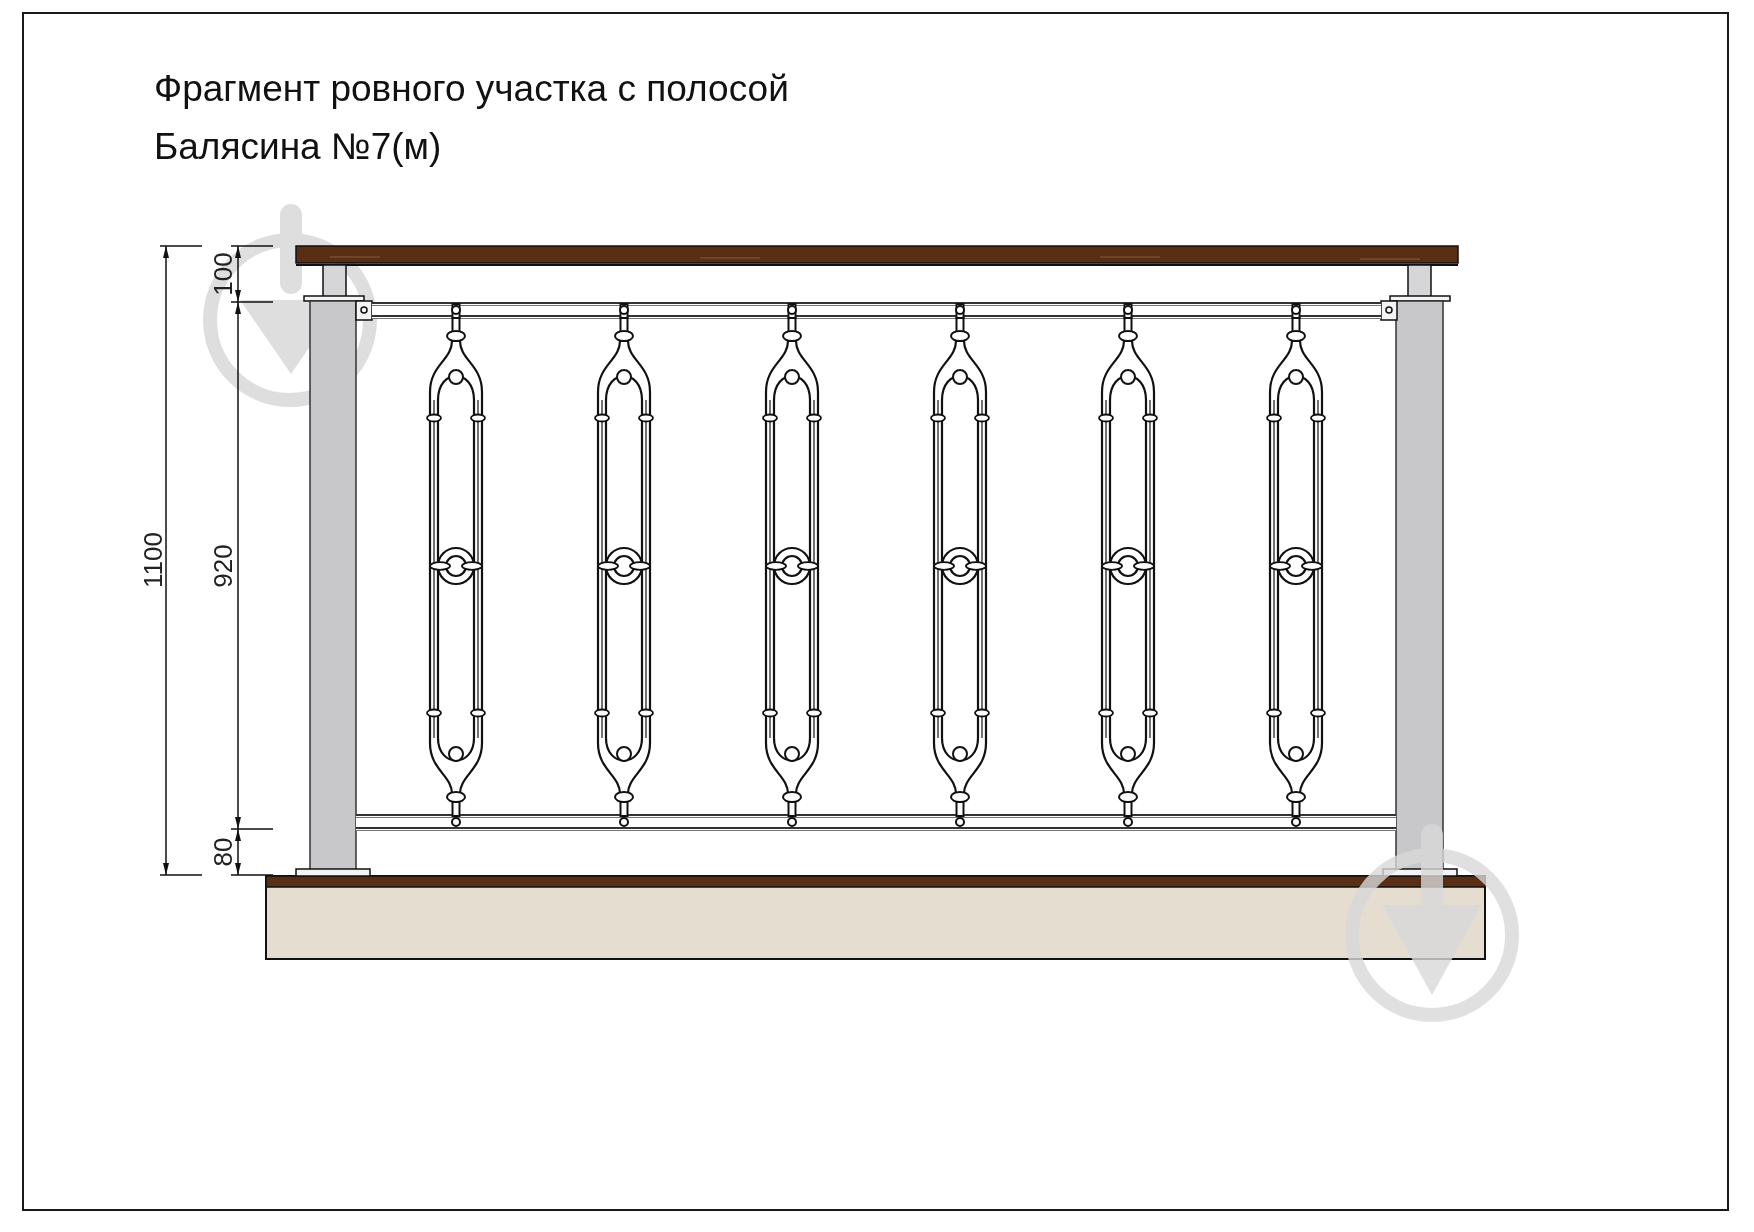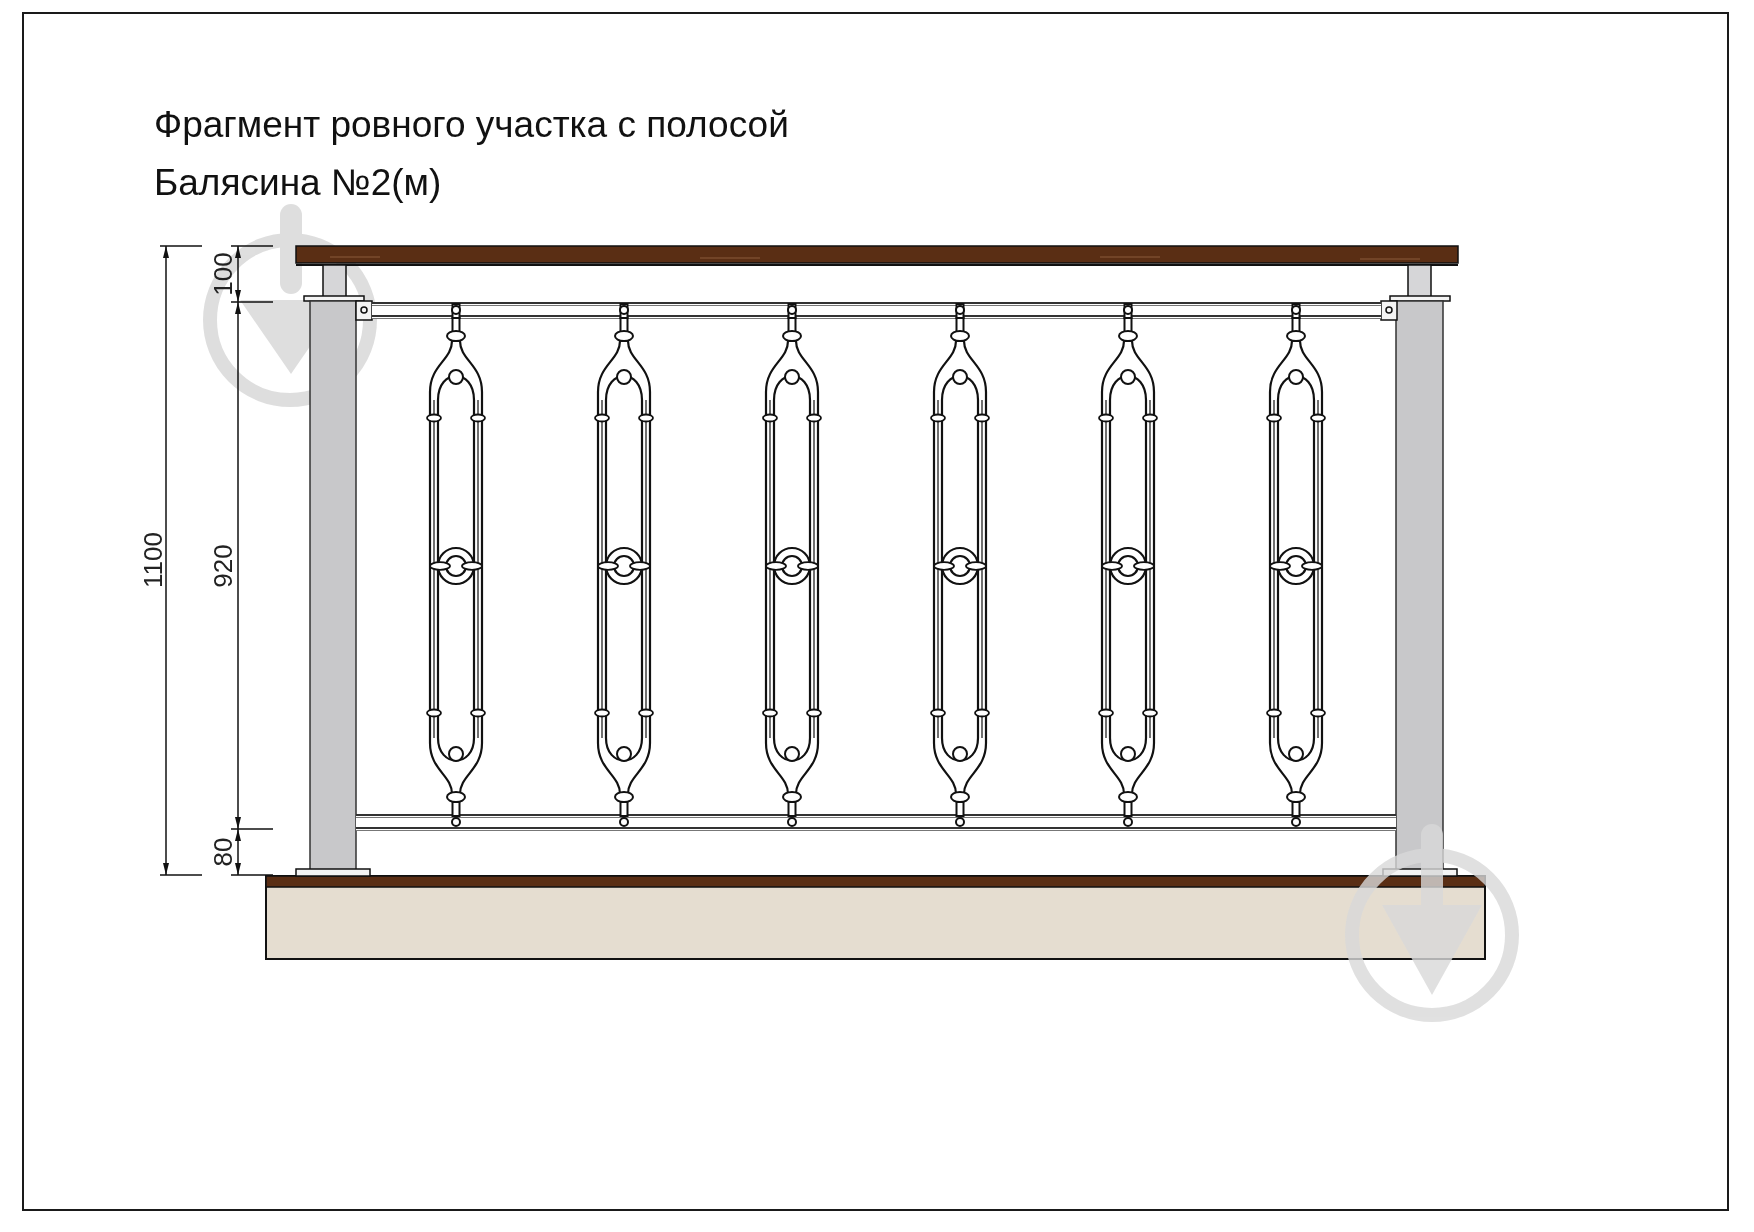--- a/index.html
+++ b/index.html
@@ -1,30 +1,30 @@
 <!DOCTYPE html>
 <html><head>
 <meta charset="utf-8">
 <style>
   html,body{margin:0;padding:0;background:#ffffff;}
   body{width:1754px;height:1232px;position:relative;overflow:hidden;font-family:"Liberation Sans",sans-serif;}
   .frame{position:absolute;left:22px;top:12px;width:1707px;height:1199px;border:2px solid #1a1a1a;box-sizing:border-box;}
-  .title{position:absolute;left:154px;font-size:37px;color:#111;letter-spacing:0px;white-space:nowrap;margin-top:36px;}
+  .title{position:absolute;left:154px;font-size:37px;color:#111;letter-spacing:0px;white-space:nowrap;}
   #t1{top:68px;}
   #t2{top:126px;}
   svg.drawing{position:absolute;left:0;top:0;}
   .dimtxt{font-family:"Liberation Sans",sans-serif;font-size:26px;fill:#222;}
 </style>
 </head>
 <body>
 
 <div class="frame"></div>
 
 <div class="title" id="t1">Фрагмент ровного участка с полосой</div>
-<div class="title" id="t2">Балясина №2(м)</div>
+<div class="title" id="t2">Балясина №7(м)</div>
 
 <svg class="drawing" width="1754" height="1232" viewBox="0 0 1754 1232" xmlns="http://www.w3.org/2000/svg">
   <defs>
     <g id="baluster">
 
       <rect x="-3.5" y="318" width="7" height="18" fill="#fff" stroke="#111" stroke-width="2"></rect>
       <ellipse cx="0" cy="336" rx="9" ry="5" fill="#fff" stroke="#111" stroke-width="2"></ellipse>
       <rect x="-3.5" y="304" width="7" height="14" fill="#fff" stroke="#111" stroke-width="2"></rect>
       <circle cx="0" cy="310" r="4" fill="#fff" stroke="#111" stroke-width="2"></circle>
 

